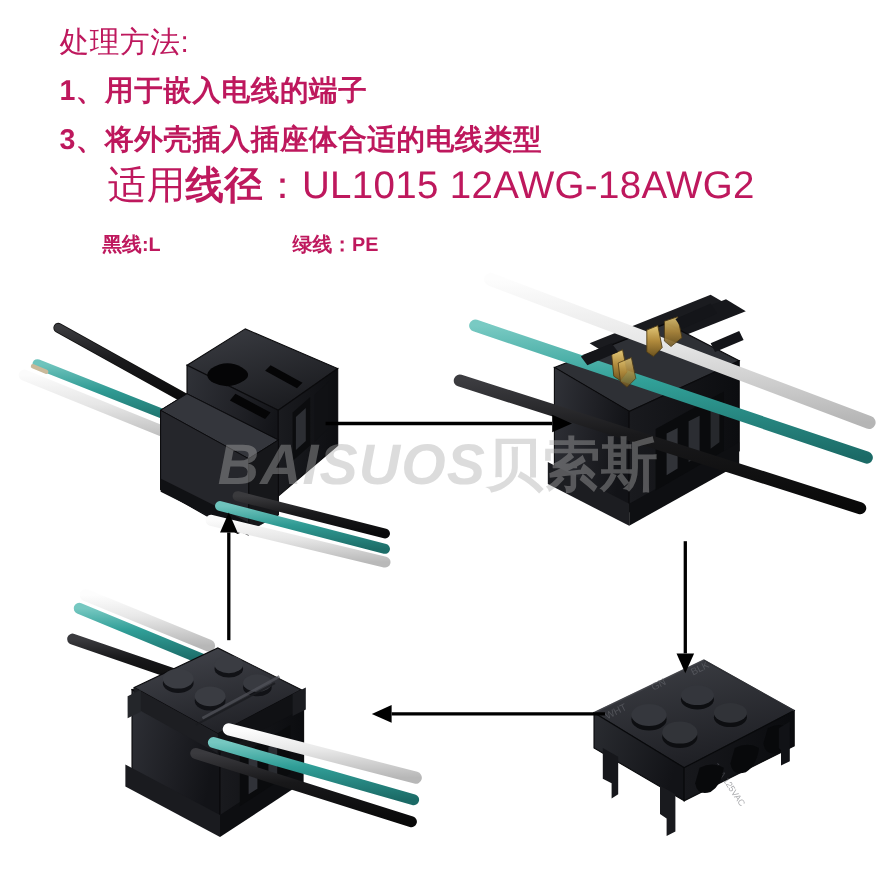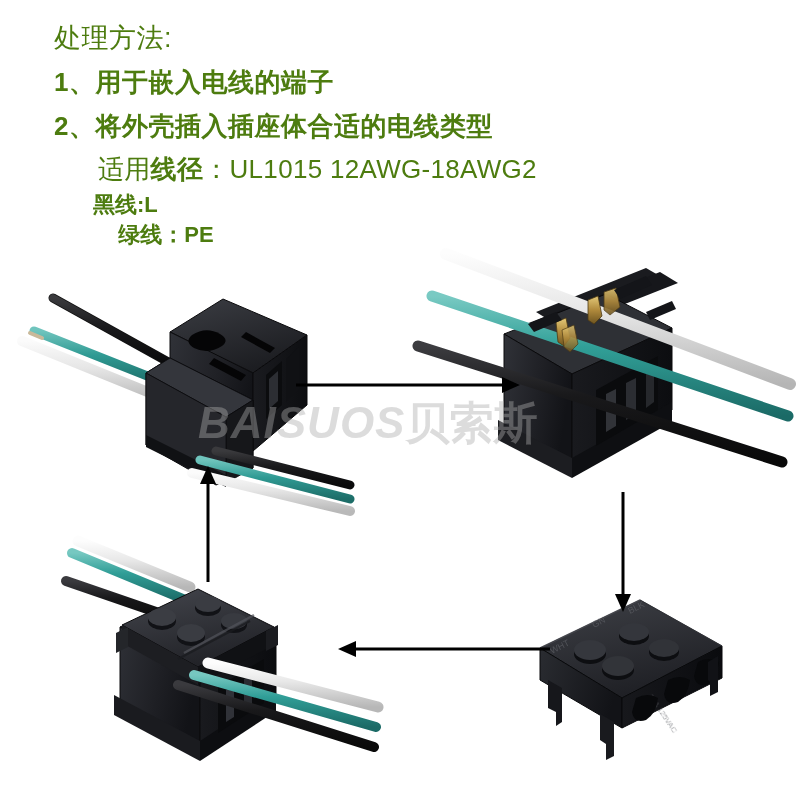--- a/index.html
+++ b/index.html
@@ -13,62 +13,61 @@
     position: relative;
     width: 800px; height: 800px;
     background: #ffffff;
   }
 
   
   .instructions {
     position: absolute;
     left: 54px; top: 16px;
     width: 700px;
-    color: #4d7c0f;
+    color: #be185d;
   }
   .line-title {
     font-size: 27px;
     line-height: 44px;
     font-weight: 400;
     letter-spacing: 0.5px;
   }
   .line-step {
     font-size: 26px;
     line-height: 44px;
     font-weight: 700;
     letter-spacing: 0.5px;
   }
   .line-spec {
     margin-left: 44px;
-    font-size: 26px;
+    font-size: 35px;
     line-height: 42px;
     letter-spacing: 0.3px;
     white-space: nowrap;
   }
   .line-spec .bold { font-weight: 700; }
   .legend-row {
     margin-left: 12px;
-    margin-top: 0;
-    font-size: 22px;
+    margin-top: 17px;
+    font-size: 18px;
     font-weight: 700;
     line-height: 30px;
     display: flex;
-    flex-direction: column;
   }
   .legend-row .lg { display: inline-block; }
   .lg-black { width: 200px; padding-left: 27px; }
   .lg-white { width: 200px; }
-  .lg-green { width: 200px; text-align: center; }
+  .lg-green { width: 200px; }
 
   
   .watermark {
     position: absolute;
     left: 198px; top: 392px;
     width: 420px; height: 62px;
-    font-size: 44px;
+    font-size: 52px;
     font-weight: 700;
     font-style: italic;
     letter-spacing: 1px;
     color: rgba(172,172,172,0.42);
     white-space: nowrap;
     line-height: 62px;
     z-index: 30;
     pointer-events: none;
     user-select: none;
   }
@@ -86,21 +85,21 @@
   svg { display: block; overflow: visible; }
 </style>
 </head>
 <body>
 
 <div id="page">
 
   <div class="instructions">
     <div class="line-title">处理方法:</div>
     <div class="line-step">1、用于嵌入电线的端子</div>
-    <div class="line-step">2、将外壳插入插座体合适的电线类型</div>
+    <div class="line-step">3、将外壳插入插座体合适的电线类型</div>
     <div class="line-spec"><span>适用</span><span class="bold">线径</span><span>：</span><span>UL1015 12AWG-18AWG2</span></div>
     <div class="legend-row">
       <span class="lg lg-black">黑线:L</span>
       <span class="lg lg-green">绿线：PE</span>
     </div>
   </div>
 
   <div class="photo" style="left:20px; top:255px; width:330px; height:250px;">
     <svg width="330" height="250" viewBox="0 0 330 250">
       <defs>

